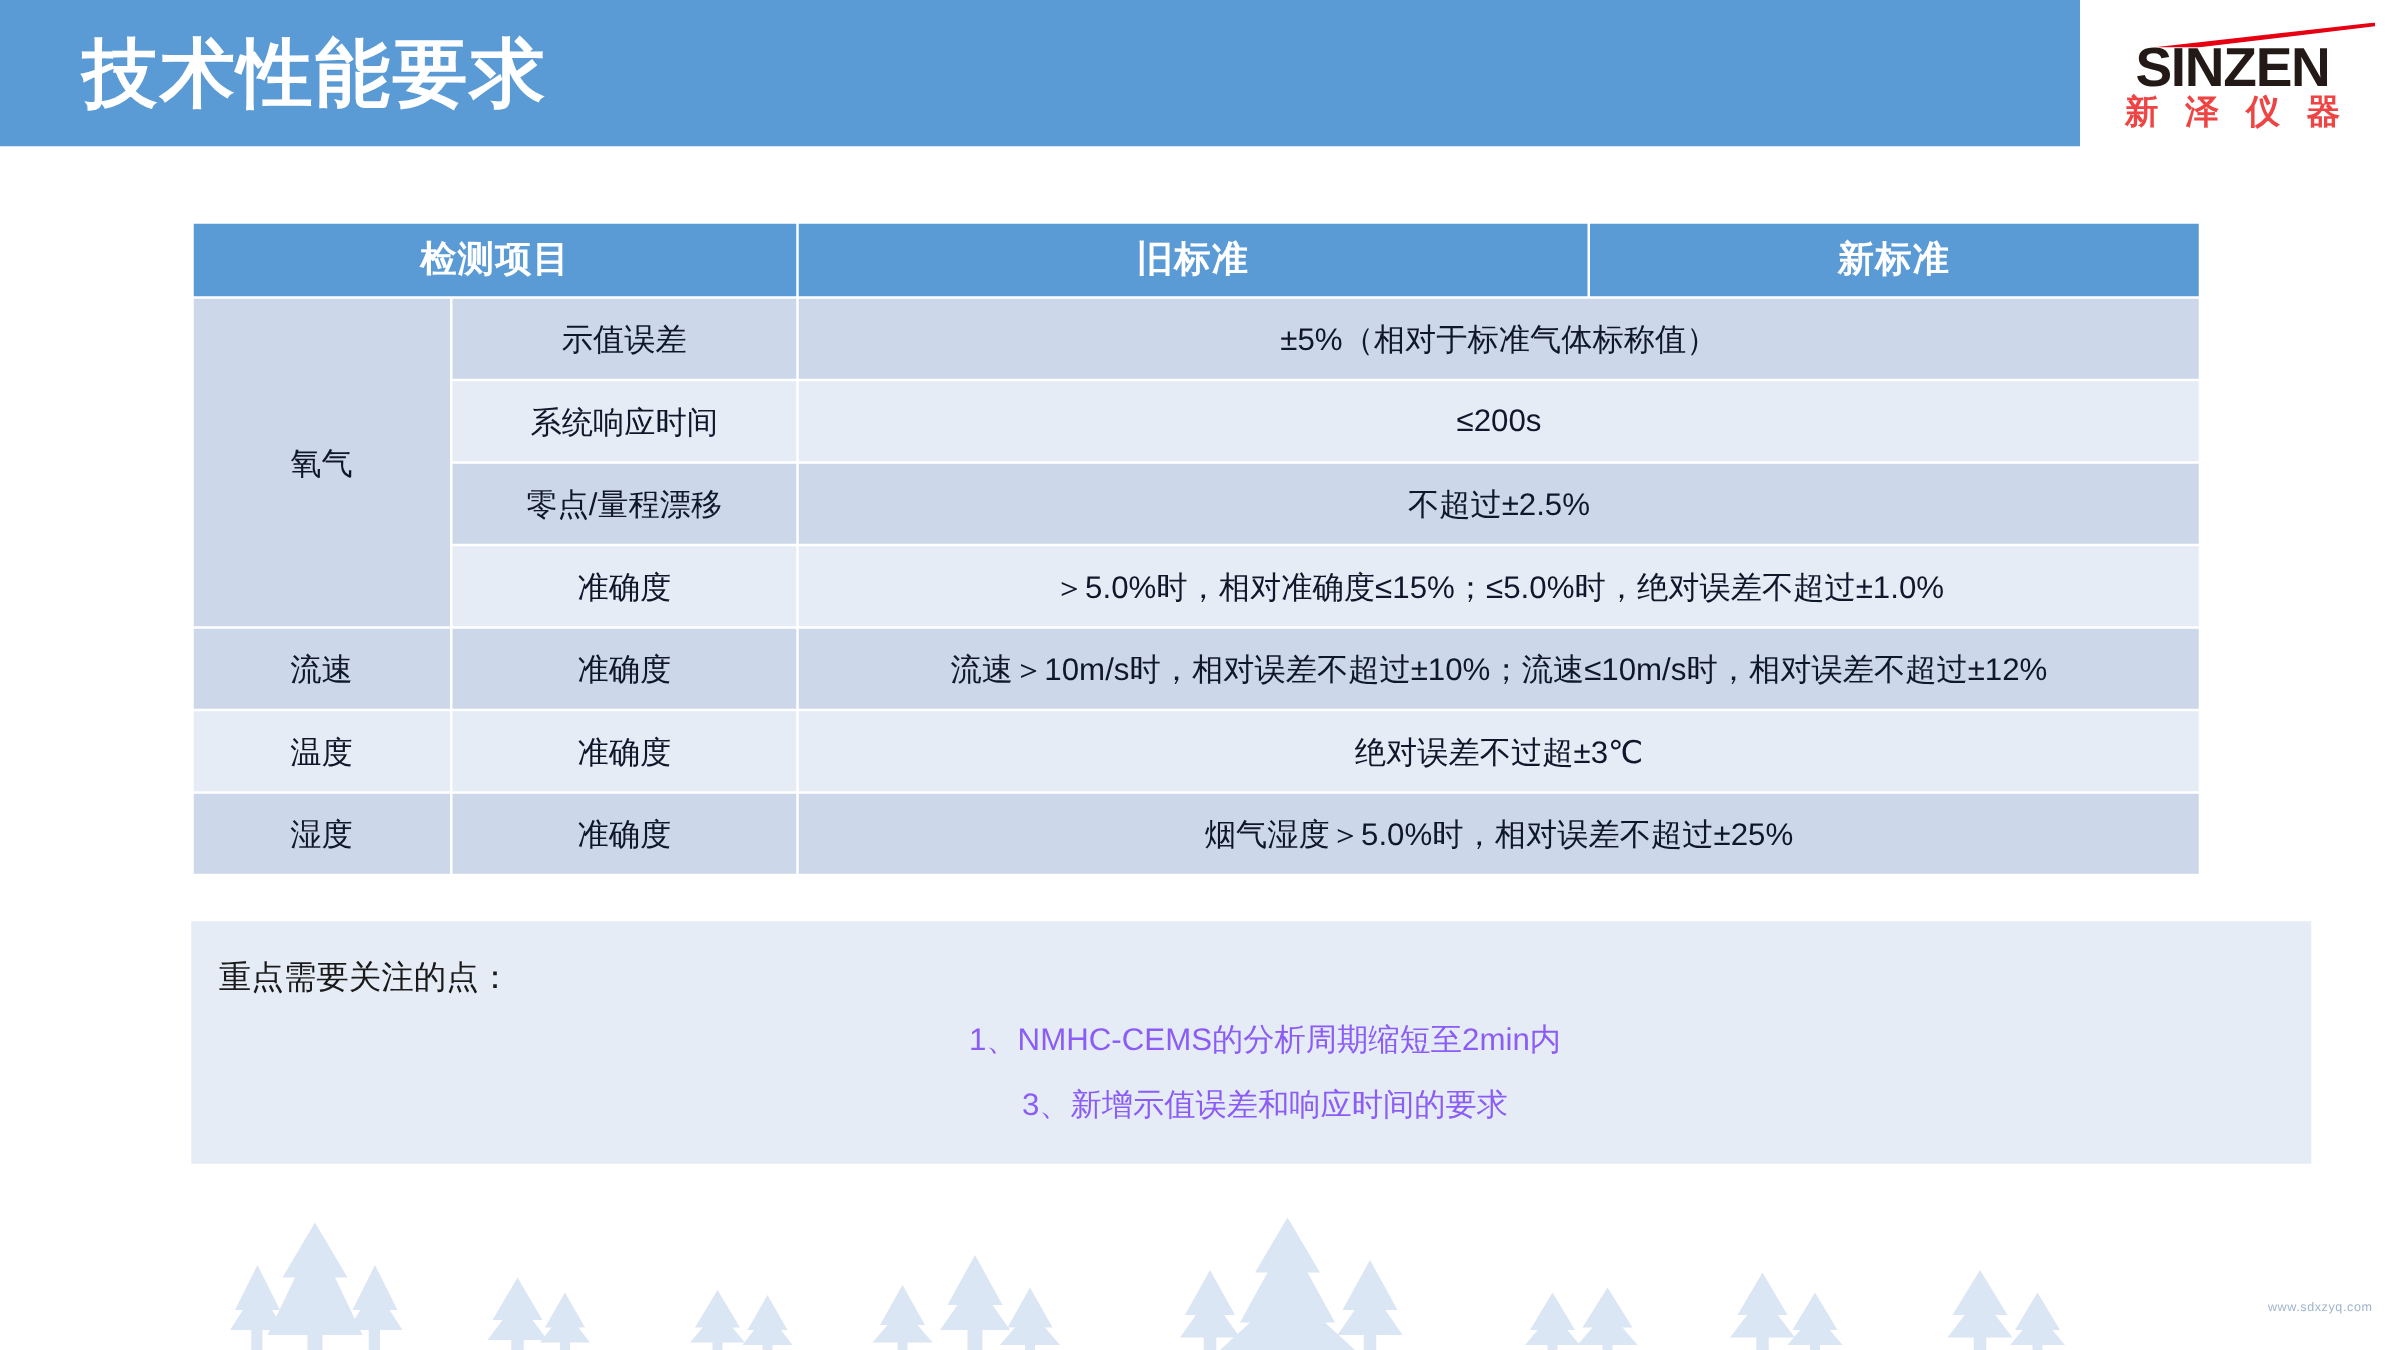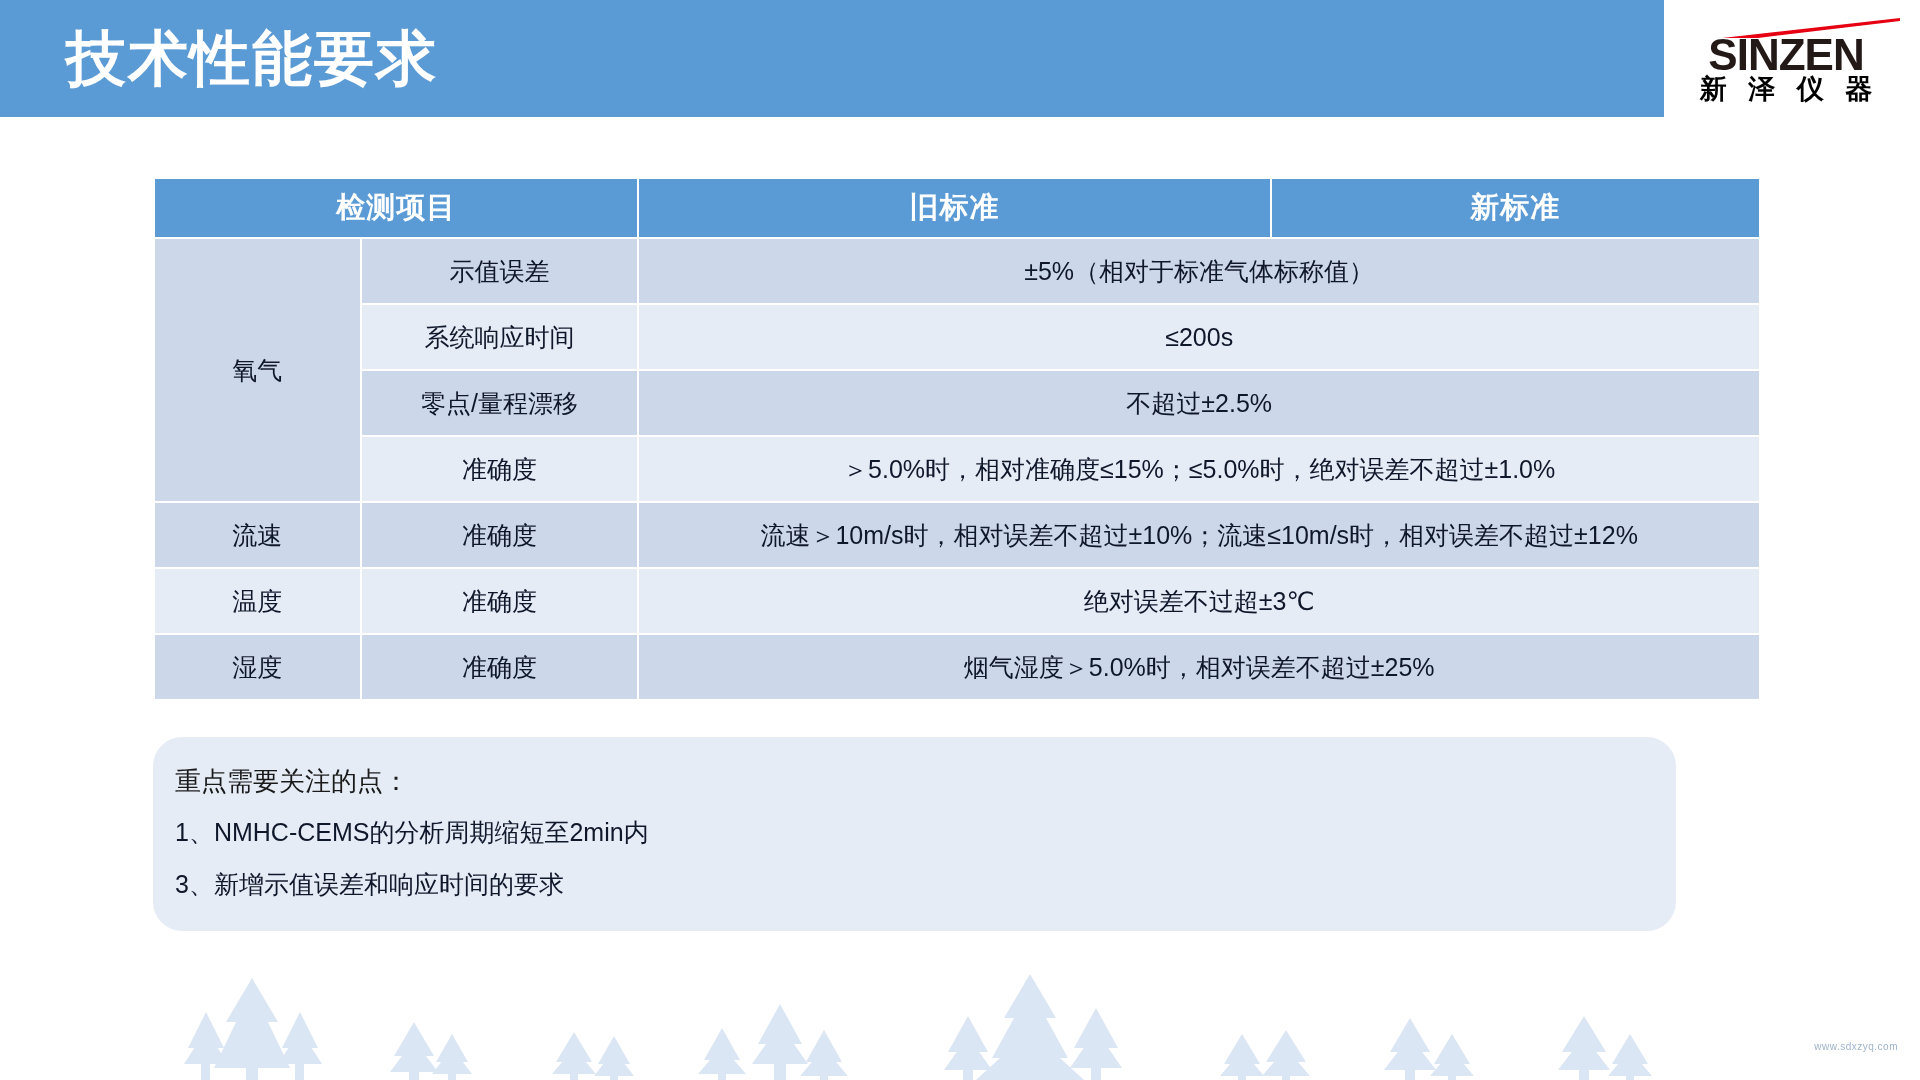--- a/index.html
+++ b/index.html
@@ -64,21 +64,21 @@
     text-align: center;
     font-family: "Liberation Sans", sans-serif;
   }
   .logo-cn {
     position: absolute;
     left: 0px;
     top: 66px;
     width: 232px;
     font-size: 27px;
     font-weight: bold;
-    color: #000000;
+    color: #ef4444;
     letter-spacing: 7px;
     text-align: center;
     text-indent: 7px;
     line-height: 30px;
   }
 
   
   .table-wrap {
     position: absolute;
     left: 153px;
@@ -111,38 +111,38 @@
   .col-cat { width: 172px; }
   .col-item { width: 232px; }
   .col-old  { width: 530px; }
   .col-new  { width: 410px; }
 
   
   .notes {
     position: absolute;
     left: 153px;
     top: 737px;
-    width: 1523px;
+    width: 1696px;
     background: #e6ecf6;
     padding: 18px 0 22px 0;
     box-sizing: border-box;
-    border-radius: 29px;
   }
   .notes-title {
     font-size: 26px;
     color: #1a1a1a;
     padding: 6px 0 4px 22px;
     line-height: 40px;
   }
   .note-line {
     font-size: 25px;
-    color: #0f172a;
+    color: #8b5cf6;
     padding: 8px 0 6px 22px;
     line-height: 38px;
     white-space: nowrap;
+    text-align: center;
   }
 
   
   .trees {
     position: absolute;
     left: 0;
     bottom: 0;
     width: 1920px;
     height: 120px;
     pointer-events: none;

